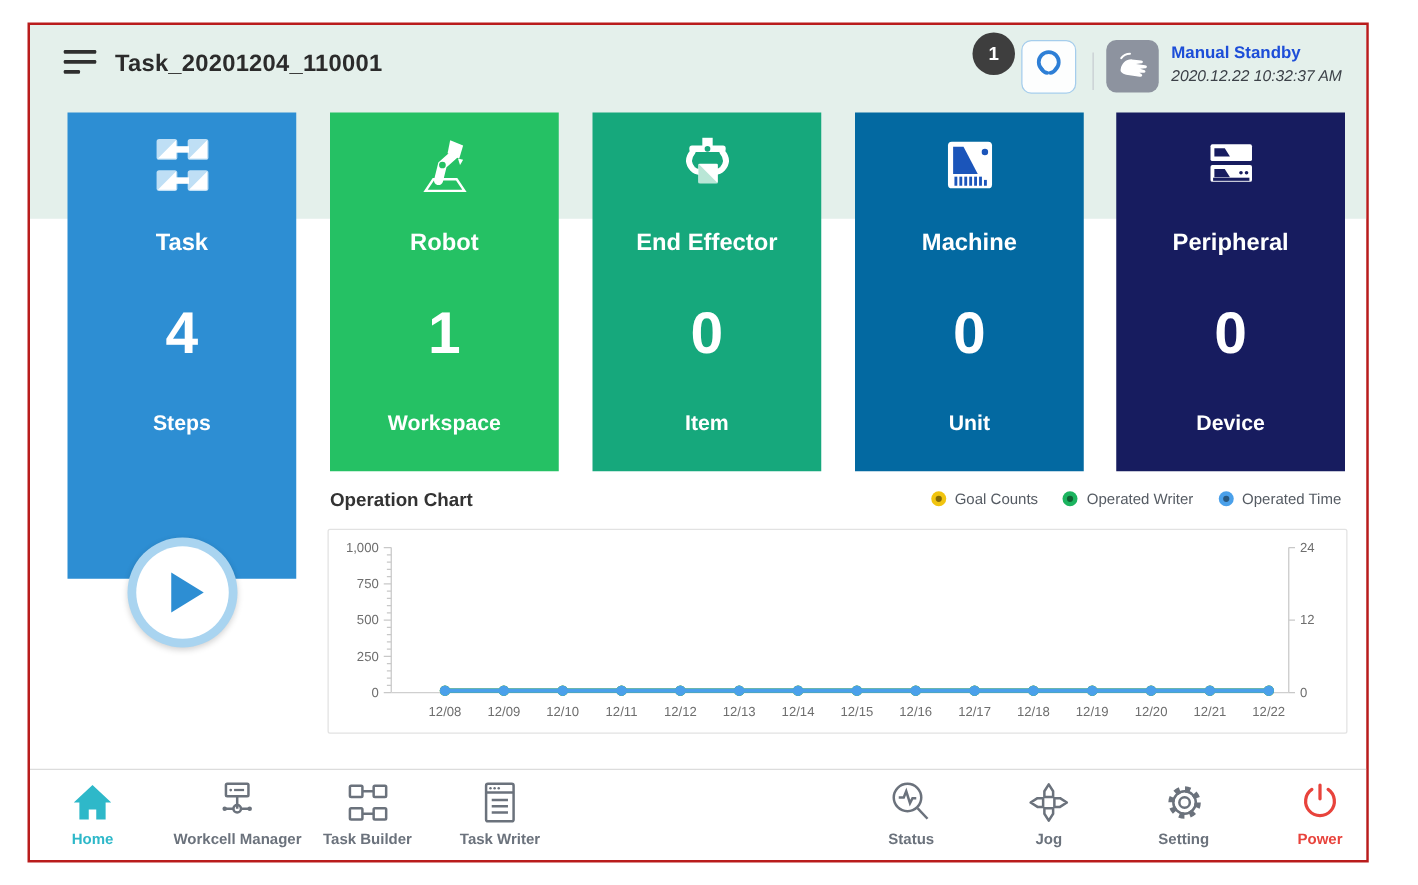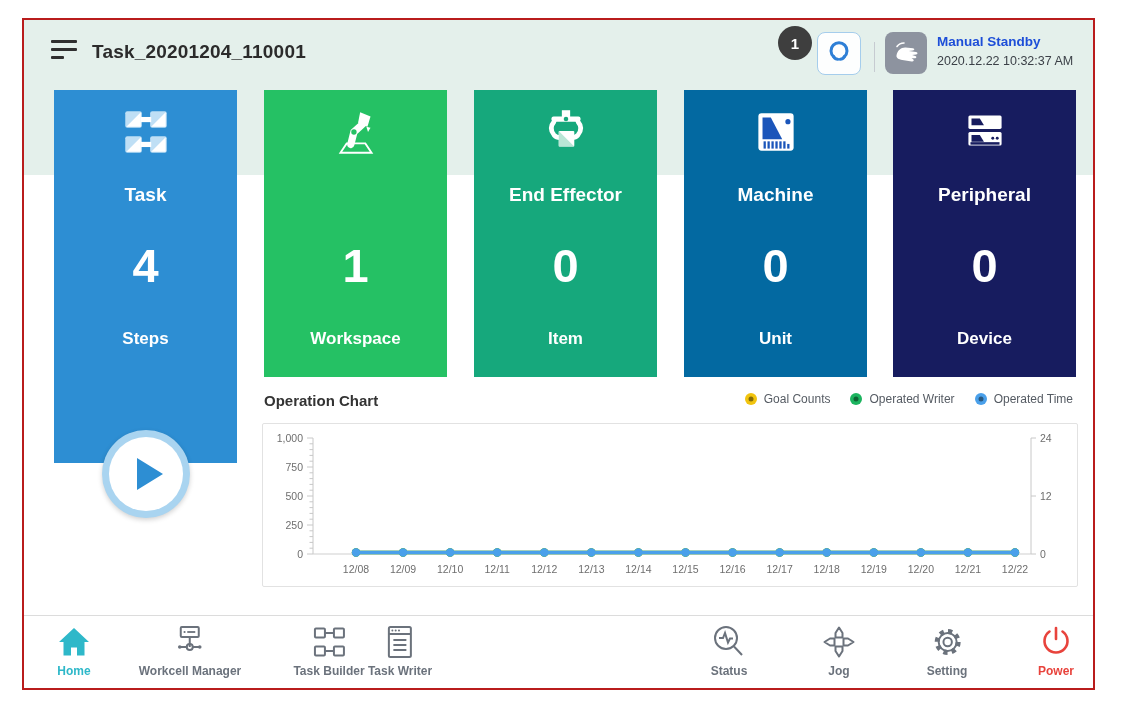--- a/index.html
+++ b/index.html
@@ -33,21 +33,21 @@
     background:#fdfefe;border:1.5px solid #a5cdec;box-sizing:border-box;
     display:flex;align-items:center;justify-content:center;cursor:pointer;
   }
   .vdivider{position:absolute;left:850px;top:22px;width:1px;height:30px;background:#c6cbd1;}
   .mode-chip{
     position:absolute;left:861px;top:12px;width:42px;height:42px;border-radius:8px;
     background:#8d939f;display:flex;align-items:center;justify-content:center;
   }
   .status-text{position:absolute;left:913px;top:15px;line-height:1;}
   .status-title{font-size:13.5px;font-weight:bold;color:#1d4ed8;margin-bottom:6px;}
-  .status-time{font-size:12.5px;color:#3c4148;}
+  .status-time{font-size:12.5px;color:#3c4148;font-style:italic;}
 
   
   .card{position:absolute;top:70px;width:183px;height:287px;color:#fff;}
   .card.tall{height:373px;}
   .card-icon{position:absolute;left:50%;top:14px;transform:translateX(-50%);}
   .card-title{position:absolute;left:0;width:100%;top:94px;text-align:center;font-size:19px;font-weight:bold;}
   .card-value{position:absolute;left:0;width:100%;top:148px;text-align:center;font-size:47px;font-weight:bold;}
   .card-unit{position:absolute;left:0;width:100%;top:239px;text-align:center;font-size:17px;font-weight:bold;}
 
   .run-wrap{position:absolute;left:0;top:340px;width:100%;}
@@ -172,20 +172,21 @@
       <svg width="56" height="56" viewBox="0 0 54 54">
         <polygon points="12,47 42,47 36,38 18,38" fill="none" stroke="#ffffff" stroke-width="1.8"></polygon>
         <g stroke="#ffffff" stroke-width="7" stroke-linecap="round" fill="none">
           <path d="M22 39 L25 27 L35 18"></path>
         </g>
         <circle cx="25" cy="27" r="2.6" fill="#25c164"></circle>
         <path d="M31 8 l10 4 -3 10 -9 -4 z" fill="#ffffff"></path>
         <path d="M37 22 l1.6 5 2.4-4" fill="#ffffff"></path>
       </svg>
     </span>
+    <div class="card-title">Robot</div>
     <div class="card-value">1</div>
     <div class="card-unit">Workspace</div>
   </div>
 
   <div class="card" style="left: 450px; background: rgb(22, 168, 124);">
     <span class="card-icon">
       <svg width="56" height="56" viewBox="0 0 54 54">
         <rect x="23" y="6" width="8" height="8" fill="#ffffff"></rect>
         <rect x="13" y="12" width="28" height="5" rx="2" fill="#ffffff"></rect>
         <circle cx="27" cy="14.5" r="2.2" fill="#16a87c"></circle>
@@ -391,21 +392,21 @@
           <g fill="currentColor">
             <circle cx="14.8" cy="10" r="1.1"></circle>
               <rect x="17.5" y="9.1" width="8" height="1.8"></rect>
             <circle cx="10" cy="25" r="1.8"></circle>
               <circle cx="30" cy="25" r="1.8"></circle>
           </g>
         </svg>
       </span>
       <span class="nav-label">Workcell Manager</span>
     </div>
-    <div class="nav-item" style="left:270px;margin-left:35px;">
+    <div class="nav-item" style="left:270px;">
       <span class="nav-icon">
         <svg width="40" height="40" viewBox="0 0 40 40">
           <g fill="none" stroke="currentColor" stroke-width="2">
             <rect x="5.5" y="6.5" width="10" height="9" rx="1"></rect>
               <rect x="24.5" y="6.5" width="10" height="9" rx="1"></rect>
             <line x1="15.5" y1="11" x2="24.5" y2="11"></line>
             <rect x="5.5" y="24.5" width="10" height="9" rx="1"></rect>
               <rect x="24.5" y="24.5" width="10" height="9" rx="1"></rect>
             <line x1="15.5" y1="29" x2="24.5" y2="29"></line>
           </g>

